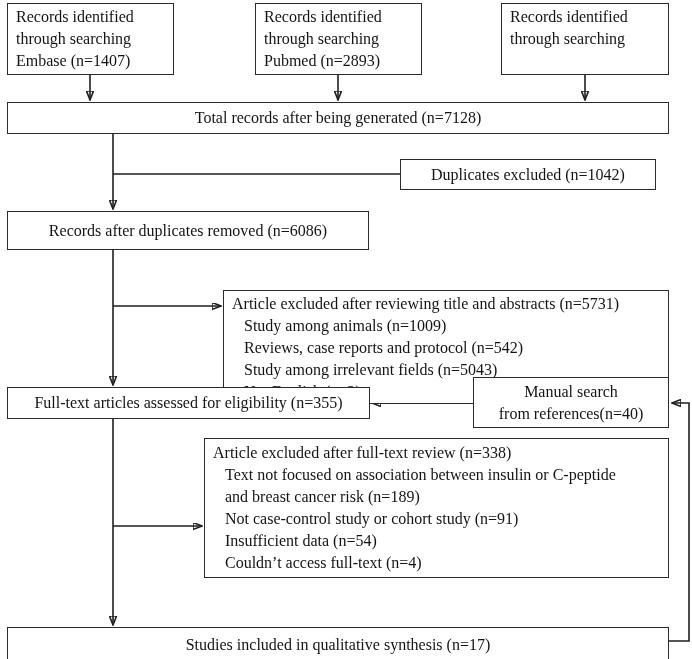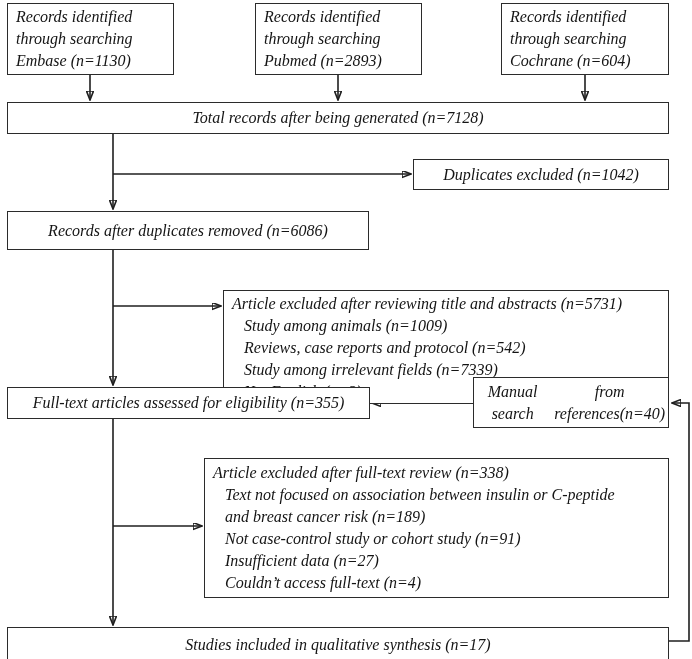--- a/index.html
+++ b/index.html
@@ -16,34 +16,33 @@
     color: #141414;
     font-size: 16px;
     overflow: hidden;
   }
   .box {
     position: absolute;
     box-sizing: border-box;
     border: 1.6px solid #2b2b2b;
     background: #ffffff;
     line-height: 22px;
-    font-style: italic;
   }
   .box.pad {
     padding: 2px 8px;
   }
   .box.center-one {
     display: flex;
     align-items: center;
     justify-content: center;
     text-align: center;
   }
   .box.center-multi {
     display: flex;
-    flex-direction: row;
+    flex-direction: column;
     align-items: center;
     justify-content: center;
     text-align: center;
   }
   .box .sub {
     padding-left: 12px;
   }
   #connectors {
     position: absolute;
     left: 0;
@@ -80,70 +79,69 @@
     <line x1="113" y1="418" x2="113" y2="625" marker-end="url(#ah)"></line>
     <line x1="113" y1="526" x2="202" y2="526" marker-end="url(#ah)"></line>
 
     <line x1="473" y1="403" x2="372" y2="403" marker-end="url(#ah)"></line>
     <path d="M668,641 L689,641 L689,403 L672,403" marker-end="url(#ah)"></path>
   </svg>
 
   <div class="box pad" style="left:7px; top:3px; width:167px; height:72px;">
     <div>Records identified</div>
     <div>through searching</div>
-    <div>Embase (n=1130)</div>
+    <div>Embase (n=1407)</div>
   </div>
 
   <div class="box pad" style="left:255px; top:3px; width:167px; height:72px;">
     <div>Records identified</div>
     <div>through searching</div>
     <div>Pubmed (n=2893)</div>
   </div>
 
   <div class="box pad" style="left:501px; top:3px; width:168px; height:72px;">
     <div>Records identified</div>
     <div>through searching</div>
-    <div>Cochrane (n=604)</div>
   </div>
 
   <div class="box center-one" style="left:7px; top:102px; width:662px; height:32px;">
     <span>Total records after being generated (n=7128)</span>
   </div>
 
-  <div class="box center-one" style="left:413px; top:159px; width:256px; height:31px;">
+  <div class="box center-one" style="left:400px; top:159px; width:256px; height:31px;">
     <span>Duplicates excluded (n=1042)</span>
   </div>
 
   <div class="box center-one" style="left:7px; top:211px; width:362px; height:39px;">
     <span>Records after duplicates removed (n=6086)</span>
   </div>
 
   <div class="box pad" style="left:223px; top:247px; width:446px; height:114px;margin-top:43px;">
     <div>Article excluded after reviewing title and abstracts (n=5731)</div>
     <div class="sub">Study among animals (n=1009)</div>
     <div class="sub">Reviews, case reports and protocol (n=542)</div>
-    <div class="sub">Study among irrelevant fields (n=7339)</div>
+    <div class="sub">Study among irrelevant fields (n=5043)</div>
     <div class="sub">Not English (n=2)</div>
   </div>
 
   <div class="box center-one" style="left:7px; top:387px; width:363px; height:32px;text-align:right;">
     <span>Full-text articles assessed for eligibility (n=355)</span>
   </div>
 
   <div class="box center-multi" style="left:473px; top:377px; width:196px; height:51px;">
     <div>Manual search</div>
     <div>from references(n=40)</div>
   </div>
 
-  <div class="box pad" style="left:204px; top:458px; width:465px; height:140px; padding-top:3px;">
+  <div class="box pad" style="left:204px; top:438px; width:465px; height:140px; padding-top:3px;">
     <div>Article excluded after full-text review (n=338)</div>
     <div class="sub">Text not focused on association between insulin or C-peptide</div>
     <div class="sub">and breast cancer risk (n=189)</div>
     <div class="sub">Not case-control study or cohort study (n=91)</div>
-    <div class="sub">Insufficient data (n=27)</div>
+    <div class="sub">Insufficient data (n=54)</div>
     <div class="sub">Couldn’t access full-text (n=4)</div>
   </div>
 
   <div class="box center-one" style="left:7px; top:627px; width:662px; height:36px;">
     <span>Studies included in qualitative synthesis (n=17)</span>
   </div>
 
 </div>
 
 </body></html>

